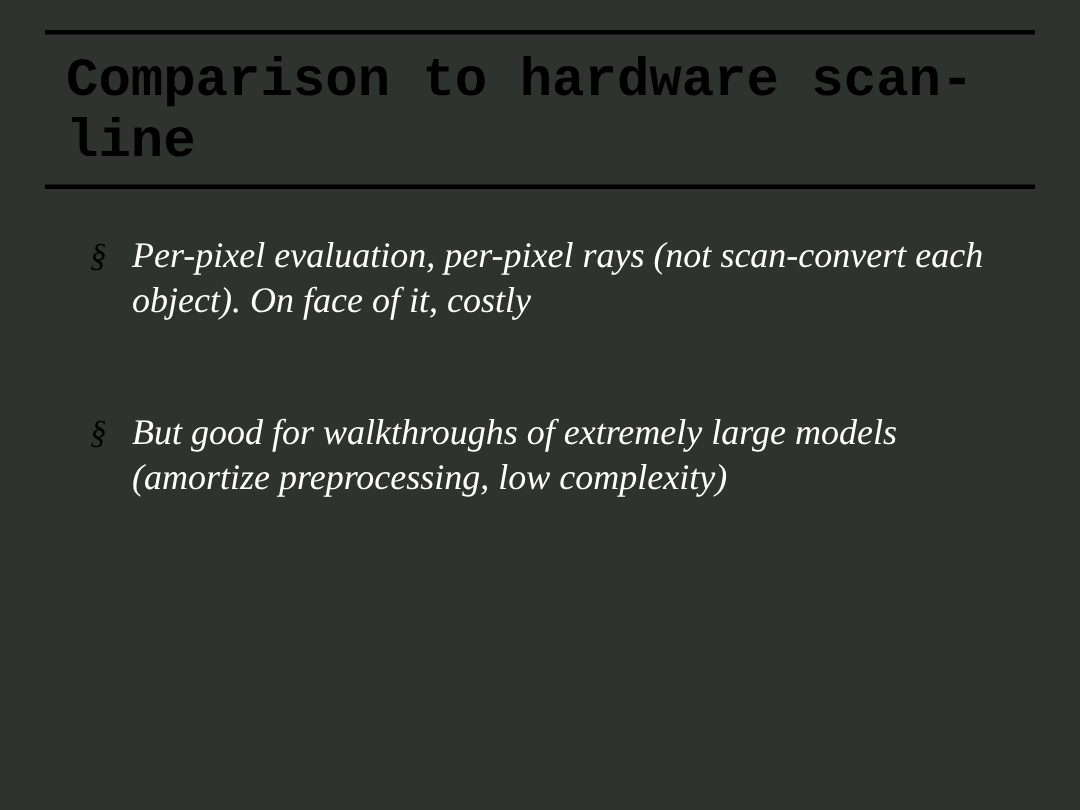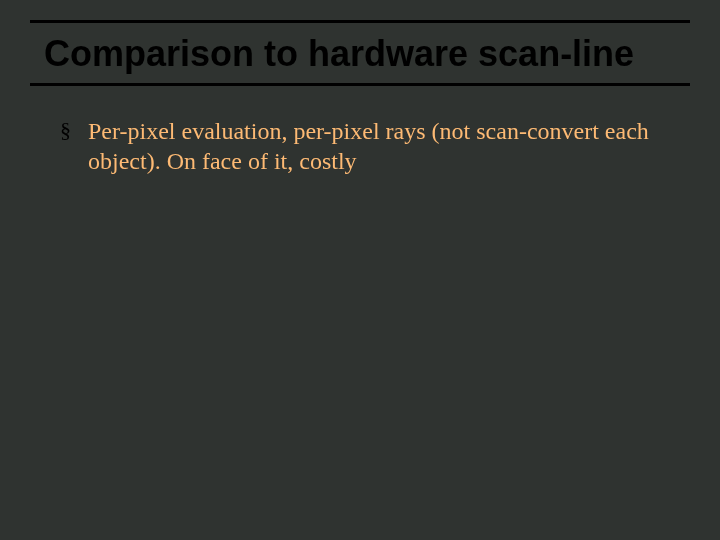--- a/index.html
+++ b/index.html
@@ -19,39 +19,40 @@
   }
   .rule {
     height: 3px;
     background: #000;
     width: 100%;
   }
   .rule-top {
     margin-top: 20px;
   }
   .title {
-    font-family: Liberation Sans, sans-serif;
+    font-family: Liberation Mono, monospace;
     font-weight: bold;
     font-size: 36px;
     color: #000;
     margin: 10px 0 8px 14px;
     letter-spacing: 0px;
   }
   .bullets {
     list-style: none;
     margin: 30px 0 0 0;
     padding: 0 20px 0 30px;
   }
   .bullets li {
     position: relative;
-    color: #fdba74;
+    color: #ffffff;
     font-size: 24px;
     line-height: 1.25;
     padding-left: 28px;
     margin-bottom: 58px;
+    font-style: italic;
   }
   .bullets li::before {
     content: "§";
     position: absolute;
     left: 0;
     top: 0;
     font-family: "Times New Roman", serif;
     font-size: 22px;
     color: #000;
   }
@@ -59,14 +60,15 @@
 </head>
 <body>
 
 <div class="slide">
   <div class="rule rule-top"></div>
   <div class="title">Comparison to hardware scan-line</div>
   <div class="rule"></div>
 
   <ul class="bullets">
     <li>Per-pixel evaluation, per-pixel rays (not scan-convert each object).  On face of it, costly</li>
+    <li>But good for walkthroughs of extremely large models (amortize preprocessing, low complexity)</li>
   </ul>
 </div>
 
 </body></html>

